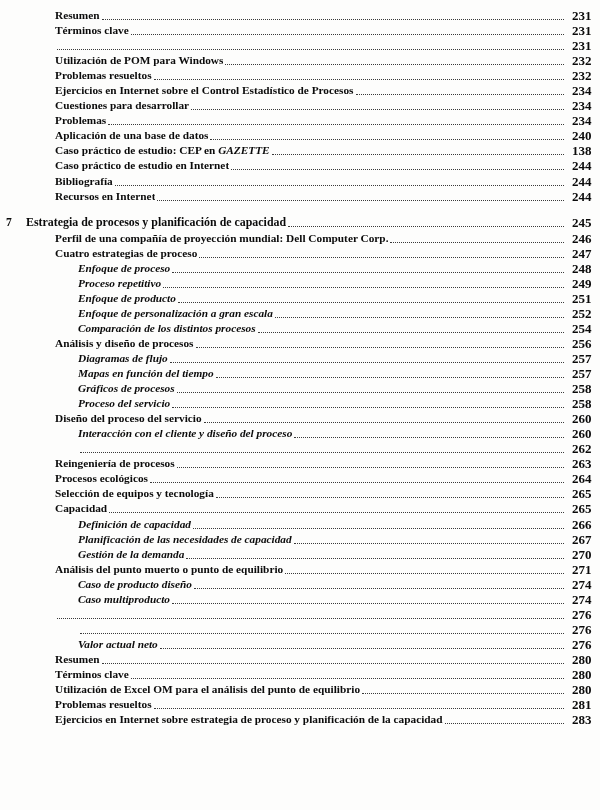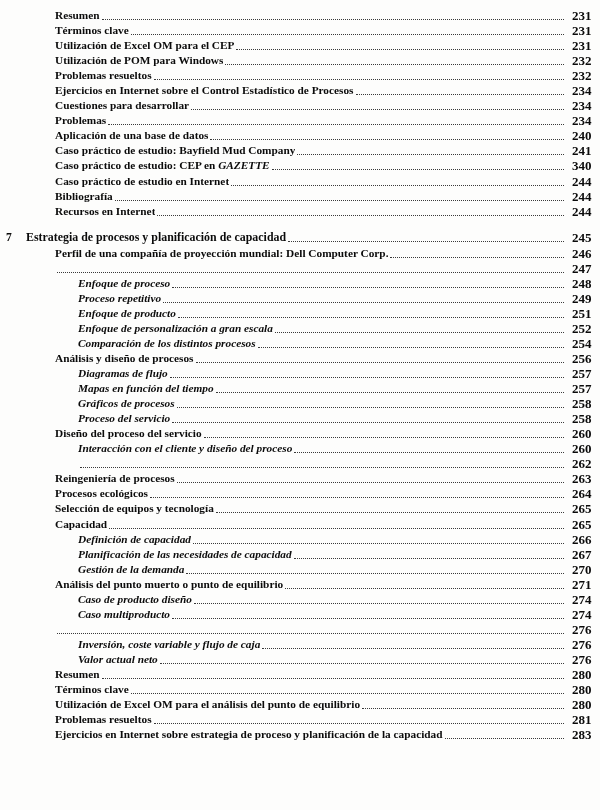--- a/index.html
+++ b/index.html
@@ -107,21 +107,20 @@
         <span class="page-col clip">231</span>
       </li>
       <li class="row lvl-1">
         <span class="num-col" style="flex-basis: 0px; width: 0px; padding: 0px;"></span>
         <span class="label">Términos clave</span>
         <span class="leader"></span>
         <span class="page-col clip">231</span>
       </li>
       <li class="row lvl-1">
         <span class="num-col" style="flex-basis: 0px; width: 0px; padding: 0px;"></span>
-        <span class="label">Utilización de Excel OM para el CEP</span>
         <span class="leader"></span>
         <span class="page-col clip">231</span>
       </li>
       <li class="row lvl-1">
         <span class="num-col" style="flex-basis: 0px; width: 0px; padding: 0px;"></span>
         <span class="label">Utilización de POM para Windows</span>
         <span class="leader"></span>
         <span class="page-col clip">232</span>
       </li>
       <li class="row lvl-1">
@@ -149,29 +148,23 @@
         <span class="page-col clip">234</span>
       </li>
       <li class="row lvl-1">
         <span class="num-col" style="flex-basis: 0px; width: 0px; padding: 0px;"></span>
         <span class="label">Aplicación de una base de datos</span>
         <span class="leader"></span>
         <span class="page-col clip">240</span>
       </li>
       <li class="row lvl-1">
         <span class="num-col" style="flex-basis: 0px; width: 0px; padding: 0px;"></span>
-        <span class="label">Caso práctico de estudio: Bayfield Mud Company</span>
-        <span class="leader"></span>
-        <span class="page-col clip">241</span>
-      </li>
-      <li class="row lvl-1">
-        <span class="num-col" style="flex-basis: 0px; width: 0px; padding: 0px;"></span>
         <span class="label">Caso práctico de estudio: CEP en <span class="ital">GAZETTE</span></span>
         <span class="leader"></span>
-        <span class="page-col clip">340</span>
+        <span class="page-col clip">138</span>
       </li>
       <li class="row lvl-1">
         <span class="num-col" style="flex-basis: 0px; width: 0px; padding: 0px;"></span>
         <span class="label">Caso práctico de estudio en Internet</span>
         <span class="leader"></span>
         <span class="page-col clip">244</span>
       </li>
       <li class="row lvl-1">
         <span class="num-col" style="flex-basis: 0px; width: 0px; padding: 0px;"></span>
         <span class="label">Bibliografía</span>
@@ -192,20 +185,21 @@
         <span class="page-col clip">245</span>
       </li>
       <li class="row lvl-1">
         <span class="num-col" style="flex-basis: 0px; width: 0px; padding: 0px;"></span>
         <span class="label">Perfil de una compañía de proyección mundial: Dell Computer Corp.</span>
         <span class="leader"></span>
         <span class="page-col clip">246</span>
       </li>
       <li class="row lvl-1">
         <span class="num-col" style="flex-basis: 0px; width: 0px; padding: 0px;"></span>
+        <span class="label">Cuatro estrategias de proceso</span>
         <span class="leader"></span>
         <span class="page-col clip">247</span>
       </li>
       <li class="row lvl-2">
         <span class="num-col" style="flex-basis: 0px; width: 0px; padding: 0px;"></span>
         <span class="label">Enfoque de proceso</span>
         <span class="leader"></span>
         <span class="page-col clip">248</span>
       </li>
       <li class="row lvl-2">
@@ -339,21 +333,20 @@
         <span class="leader"></span>
         <span class="page-col clip">274</span>
       </li>
       <li class="row lvl-1">
         <span class="num-col" style="flex-basis: 0px; width: 0px; padding: 0px;"></span>
         <span class="leader"></span>
         <span class="page-col clip">276</span>
       </li>
       <li class="row lvl-2">
         <span class="num-col" style="flex-basis: 0px; width: 0px; padding: 0px;"></span>
-        <span class="label">Inversión, coste variable y flujo de caja</span>
         <span class="leader"></span>
         <span class="page-col clip">276</span>
       </li>
       <li class="row lvl-2">
         <span class="num-col" style="flex-basis: 0px; width: 0px; padding: 0px;"></span>
         <span class="label">Valor actual neto</span>
         <span class="leader"></span>
         <span class="page-col clip">276</span>
       </li>
       <li class="row lvl-1">

